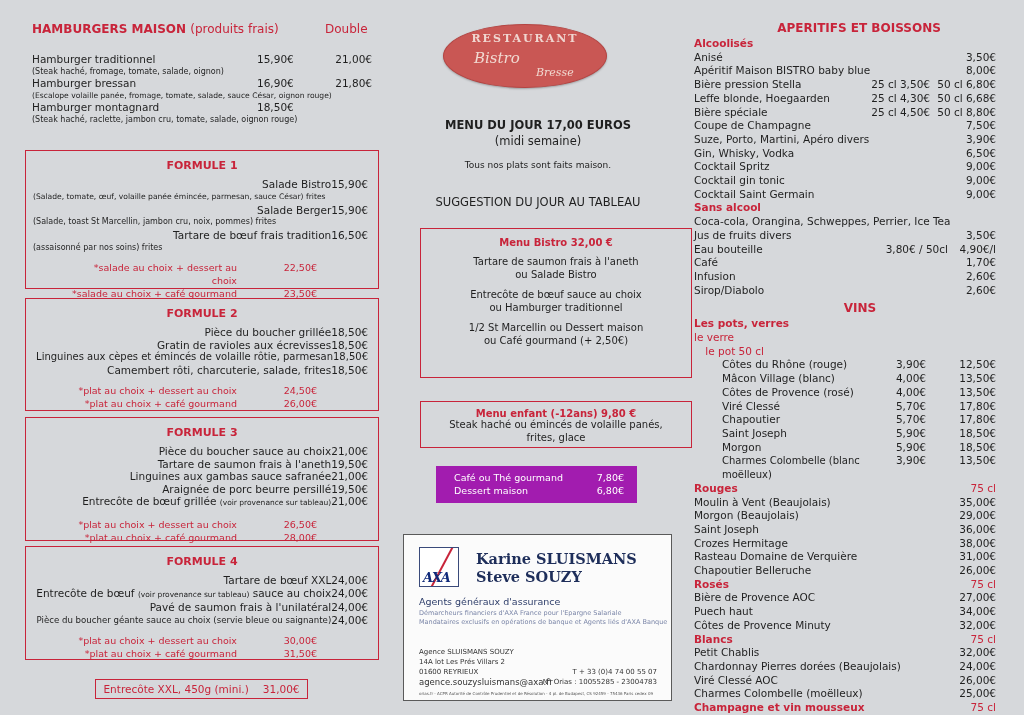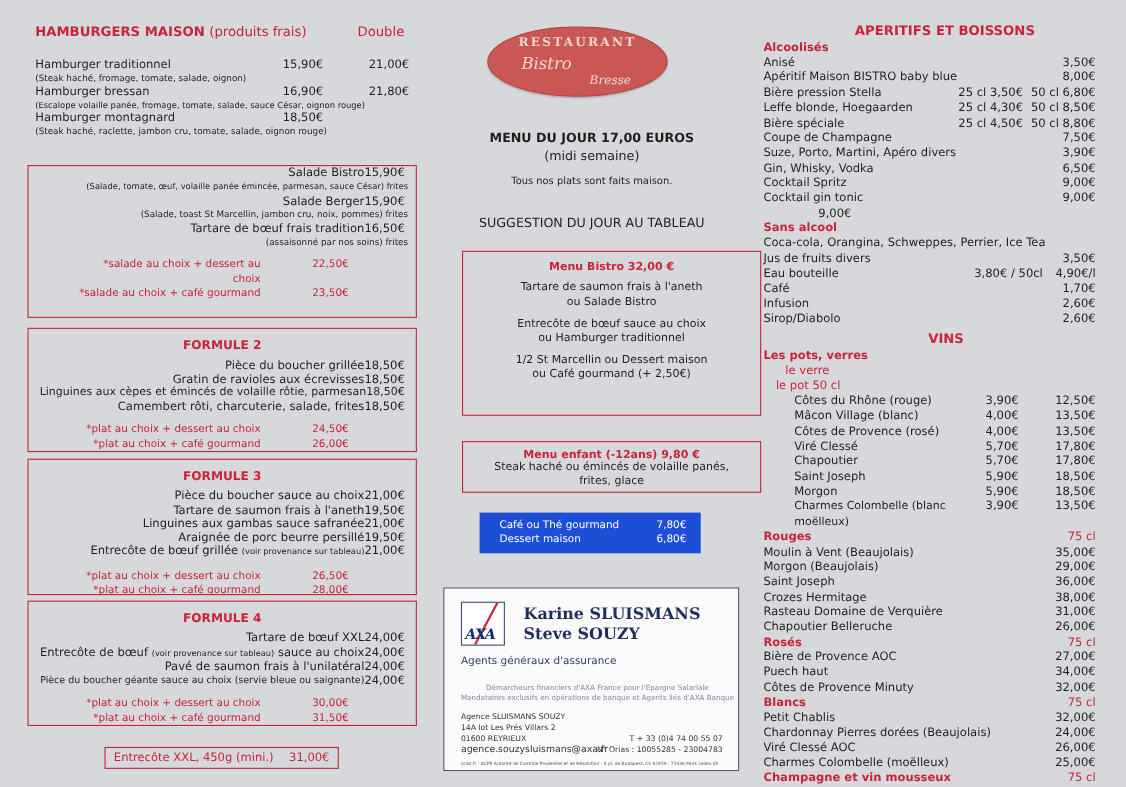--- a/index.html
+++ b/index.html
@@ -22,21 +22,21 @@
   .hb-row .p1 { width: 58px; text-align: left; }
   .hb-row .p2 { width: 57px; text-align: right; }
   .hb-desc { font-size: 8px; line-height: 11px; margin-bottom: 0; }
 
   .box {
     position: absolute; border: 1.5px solid #c8243a; left: 25px; width: 354px;
   }
   .box-title { text-align: center; font-size: 11px; font-weight: bold; color: #c8243a; margin: 8px 0 6px; }
   .item { display: flex; justify-content: flex-end; font-size: 10.5px; line-height: 12.5px; padding: 0 10px 0 7px; }
   .item .small { font-size: 7.5px; }
-  .item-desc { font-size: 8px; line-height: 11px; padding: 0 7px 2px; text-align: right; }
+  .item-desc { font-size: 8px; line-height: 11px; padding: 0 7px 2px; }
   .combos { margin-top: 8px; }
   .combo { display: flex; font-size: 9.5px; line-height: 13px; color: #c8243a; }
   .combo .lab { width: 178px; text-align: right; padding-right: 10px; margin-left: 43px; }
   .combo .val { width: 70px; text-align: right; }
 
   .xxl-box {
     position: absolute; left: 95px; top: 679px; width: 213px; height: 20px;
     border: 1.5px solid #c8243a; color: #c8243a; font-size: 10.5px;
     display: flex; align-items: center; justify-content: center; gap: 14px;
   }
@@ -57,39 +57,39 @@
   .maison { top: 160px; font-size: 9px; }
   .suggestion { top: 195px; font-size: 11.5px; }
 
   .mid-box { position: absolute; border: 1.5px solid #c8243a; left: 420px; width: 272px; text-align: center; }
   .mid-box .t { color: #c8243a; font-size: 10px; font-weight: bold; }
   .mid-box .p { font-size: 10px; line-height: 12.5px; }
   .mid-box .gap { height: 8px; }
 
   .dessert-box {
     position: absolute; left: 436px; top: 466px; width: 201px; height: 37px;
-    background: #1d4ed8; color: #fff; font-size: 9.5px; padding: 6px 0 0 18px;
+    background: #a21caf; color: #fff; font-size: 9.5px; padding: 6px 0 0 18px;
   }
   .dessert-row { display: flex; line-height: 12.5px; }
   .dessert-row .n { width: 140px; }
   .dessert-row .v { width: 30px; text-align: right; }
 
   .card {
     position: absolute; left: 403px; top: 534px; width: 269px; height: 167px;
     background: #fbfbfb; border: 1px solid #5a5a5a;
   }
   .axa-logo {
     position: absolute; left: 15px; top: 12px; width: 40px; height: 40px;
     border: 1px solid #3a4a7a; background: #fff; overflow: hidden;
   }
   .axa-logo .slash { position: absolute; left: 20px; top: -5px; width: 2px; height: 52px; background: #c8243a; transform: rotate(28deg); }
   .axa-logo .txt { position: absolute; left: 3px; top: 22px; font-family: "DejaVu Serif", serif; font-size: 13px; color: #102a7a; font-weight: bold; letter-spacing: -1px; font-style: italic; }
   .card .names { position: absolute; left: 72px; top: 15px; font-family: "DejaVu Serif", serif; font-weight: bold; font-size: 14.5px; line-height: 18px; color: #1e2e5a; }
   .card .agents { position: absolute; left: 15px; top: 61px; font-size: 9.5px; color: #2e3e6a; }
-  .card .mand { position: absolute; left: 15px; top: 86px; font-size: 6.5px; line-height: 9px; color: #7b86a8; text-align: center; }
+  .card .mand { position: absolute; left: 15px; top: 74px; font-size: 6.5px; line-height: 9px; color: #7b86a8; }
   .card .addr { position: absolute; left: 15px; top: 112px; font-size: 7px; line-height: 10px; color: #333; }
   .card .email { font-size: 8.5px; }
   .card .tel { position: absolute; right: 14px; top: 132px; font-size: 7px; line-height: 10px; text-align: right; color: #333; }
   .card .fine { position: absolute; left: 15px; top: 156px; font-size: 4px; color: #555; }
 
   
   .rc { left: 694px; width: 302px; }
   .apero-title { left: 694px; width: 330px; top: 21px; text-align: center; font-size: 12px; font-weight: bold; color: #c8243a; }
   .sec-head { font-size: 10.5px; font-weight: bold; color: #c8243a; display: flex; justify-content: space-between; line-height: 13.7px; }
   .sec-head .r { font-weight: normal; }
@@ -98,21 +98,21 @@
   .drow .c1 { width: 72px; text-align: right; }
   .drow .c2 { width: 66px; text-align: right; }
   .drow .v { width: 80px; text-align: right; }
   .wrow { display: flex; font-size: 10.5px; line-height: 13.7px; margin-left: 28px; }
   .wrow .n { flex: 1; }
   .wrow .v1 { width: 40px; text-align: right; }
   .wrow .v2 { width: 70px; text-align: right; }
   .vins-title { text-align: center; font-size: 12px; font-weight: bold; color: #c8243a; line-height: 18px; margin-top: 2px; padding-left: 30px; }
   .wine-head { display: flex; font-size: 10.5px; line-height: 13.7px; color: #c8243a; flex-direction: column; }
   .wine-head .n { flex: 1; font-weight: bold; }
-  .wine-head .v1 { width: 60px; text-align: right; }
+  .wine-head .v1 { width: 60px; text-align: left; }
   .wine-head .v2 { width: 70px; text-align: right; }
 </style>
 </head>
 <body>
 
 <div class="abs hb-title">
   <span>HAMBURGERS MAISON</span>
   <span class="light">(produits frais)</span>
 </div>
 <div class="abs hb-double">Double</div>
@@ -138,20 +138,21 @@
     <div class="hb-row">
         <span class="name">Hamburger montagnard</span>
         <span class="p1">18,50€</span>
         <span class="p2"></span>
       </div>
     <div class="hb-desc">(Steak haché, raclette, jambon cru, tomate, salade, oignon rouge)</div>
   </div>
 </div>
 
 <div class="box" style="top:150px;height:139px;">
+  <div class="box-title">FORMULE 1</div>
   <div class="item">
       <span>Salade Bistro</span>
       <span>15,90€</span>
     </div>
   <div class="item-desc" style="font-size:7.6px">(Salade, tomate, œuf, volaille panée émincée, parmesan, sauce César) frites</div>
   <div class="item">
       <span>Salade Berger</span>
       <span>15,90€</span>
     </div>
   <div class="item-desc">(Salade, toast St Marcellin, jambon cru, noix, pommes) frites</div>
@@ -354,21 +355,21 @@
       <span class="v">8,00€</span>
     </div>
   <div class="drow">
       <span class="n">Bière pression Stella</span>
       <span class="c1">25 cl 3,50€</span>
       <span class="c2">50 cl 6,80€</span>
     </div>
   <div class="drow">
       <span class="n">Leffe blonde, Hoegaarden</span>
       <span class="c1">25 cl 4,30€</span>
-      <span class="c2">50 cl 8,50€</span>
+      <span class="c2">50 cl 6,68€</span>
     </div>
   <div class="drow">
       <span class="n">Bière spéciale</span>
       <span class="c1">25 cl 4,50€</span>
       <span class="c2">50 cl 8,80€</span>
     </div>
   <div class="drow">
       <span class="n">Coupe de Champagne</span>
       <span class="v">7,50€</span>
     </div>
@@ -382,20 +383,21 @@
     </div>
   <div class="drow">
       <span class="n">Cocktail Spritz</span>
       <span class="v">9,00€</span>
     </div>
   <div class="drow">
       <span class="n">Cocktail gin tonic</span>
       <span class="v">9,00€</span>
     </div>
   <div class="drow">
+      <span class="n">Cocktail Saint Germain</span>
       <span class="v">9,00€</span>
     </div>
 
   <div class="sec-head">
       <span>Sans alcool</span>
     </div>
   <div class="drow">
       <span class="n">Coca-cola, Orangina, Schweppes, Perrier, Ice Tea</span>
     </div>
   <div class="drow">

